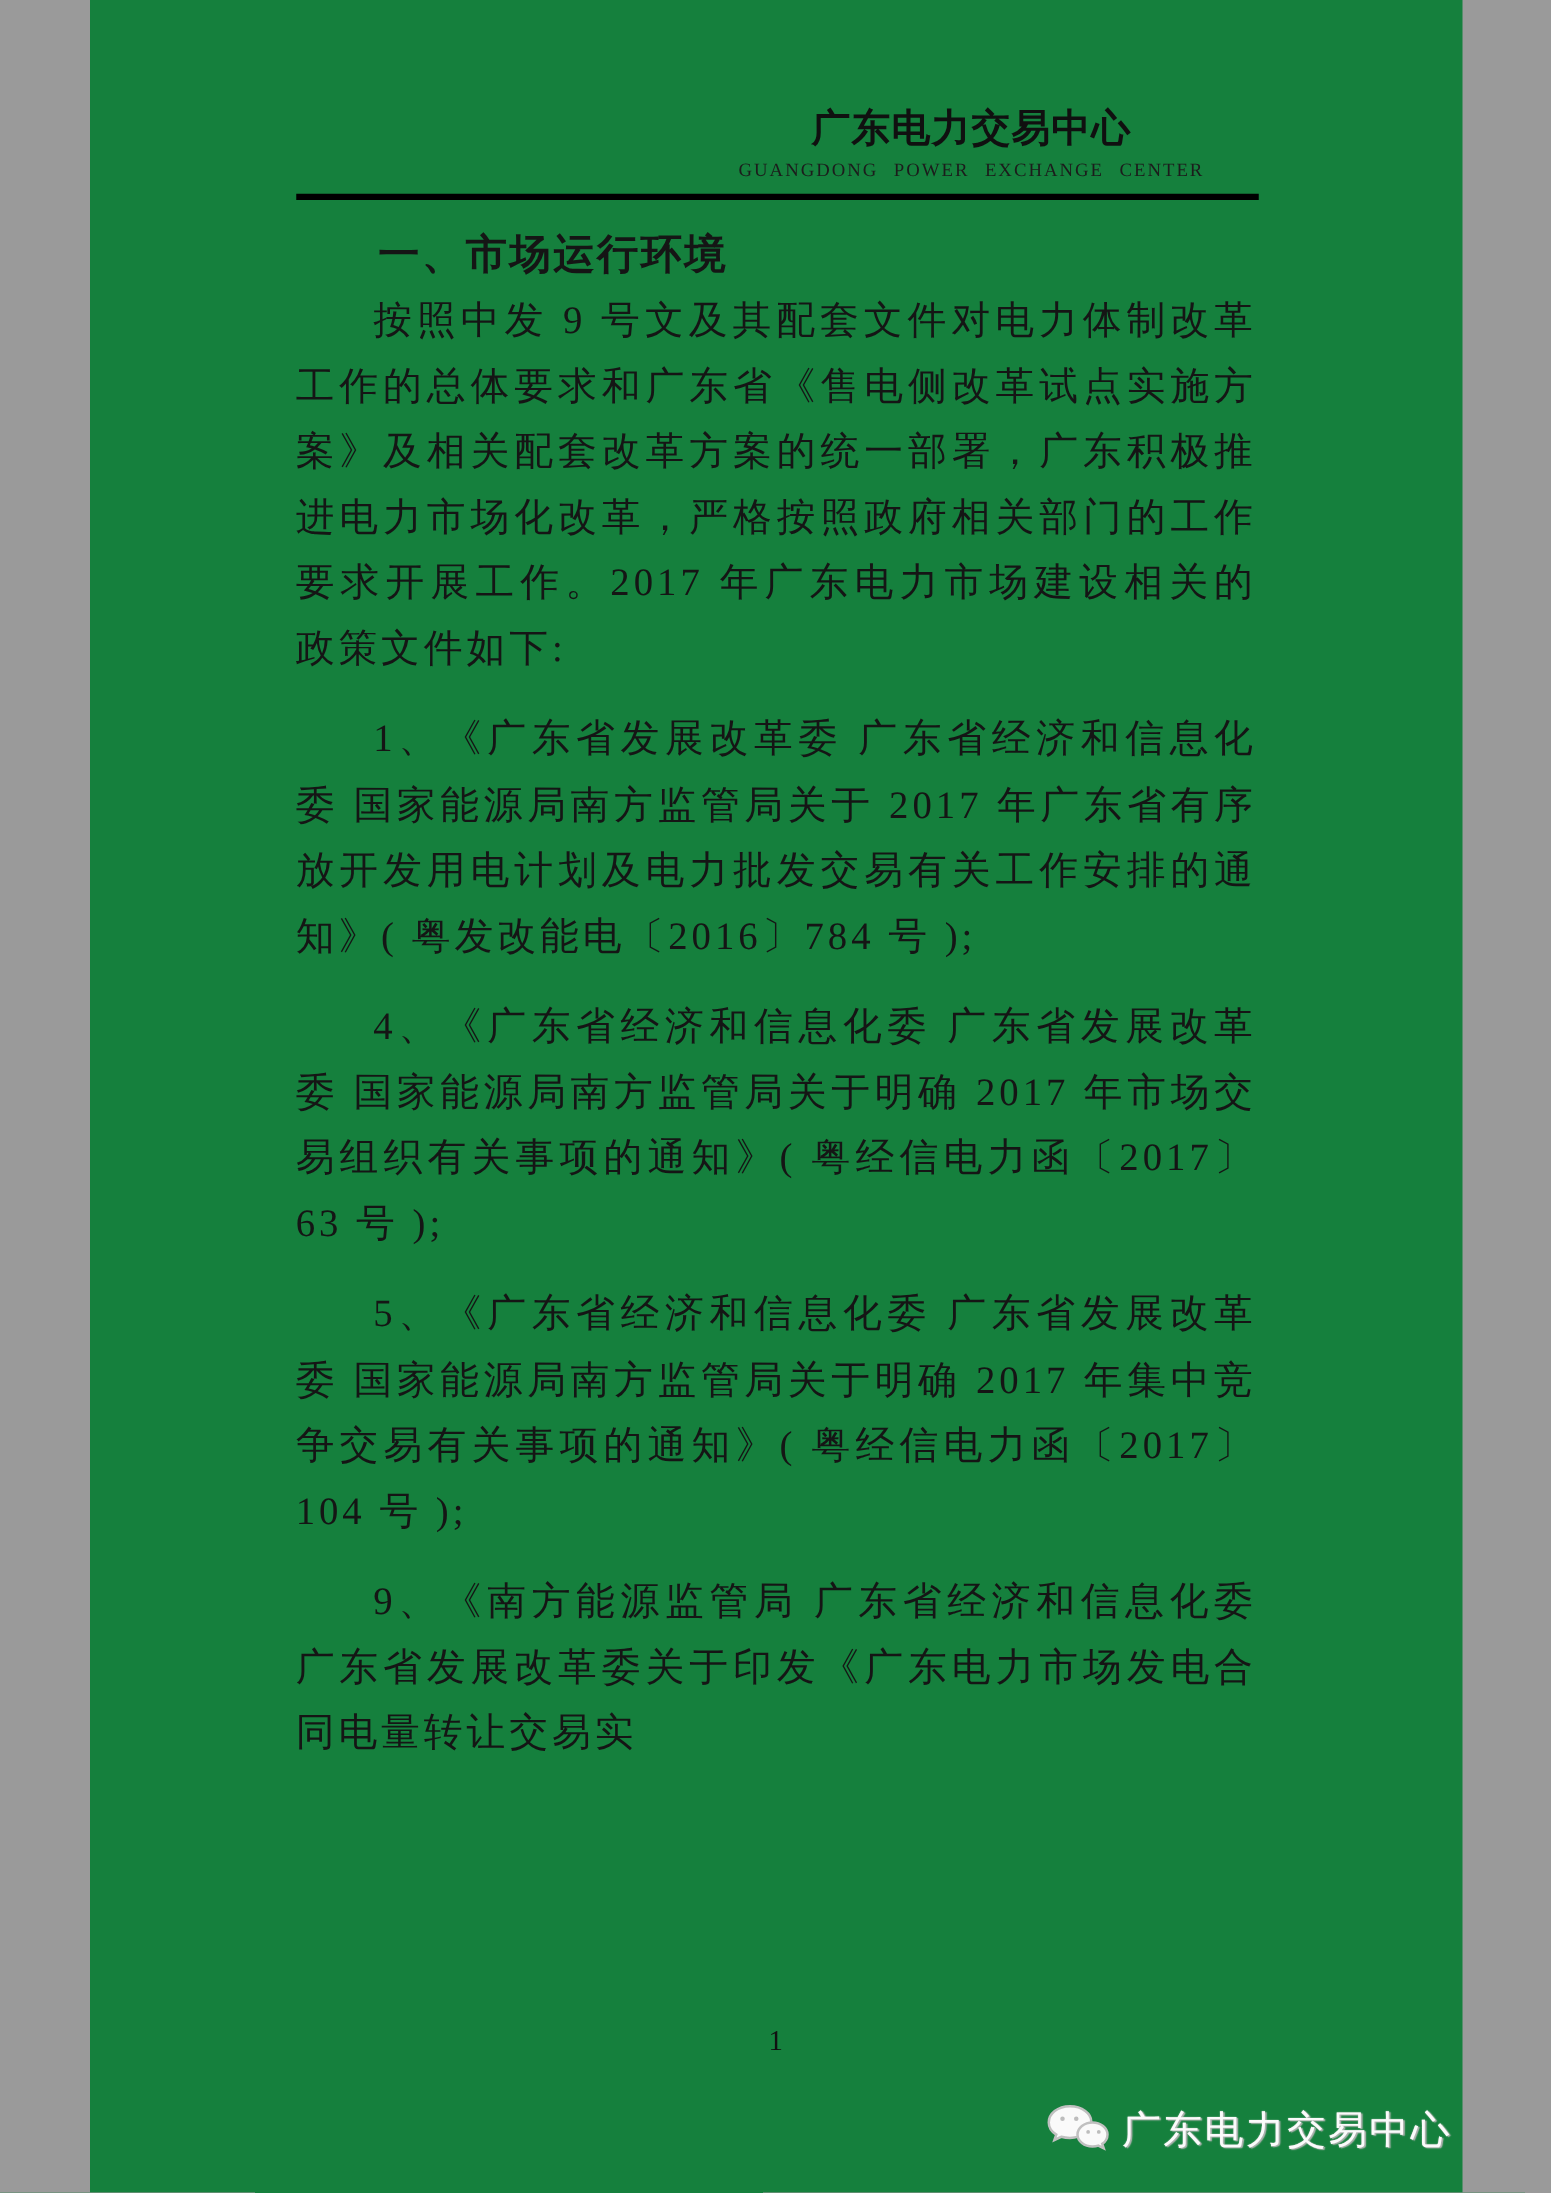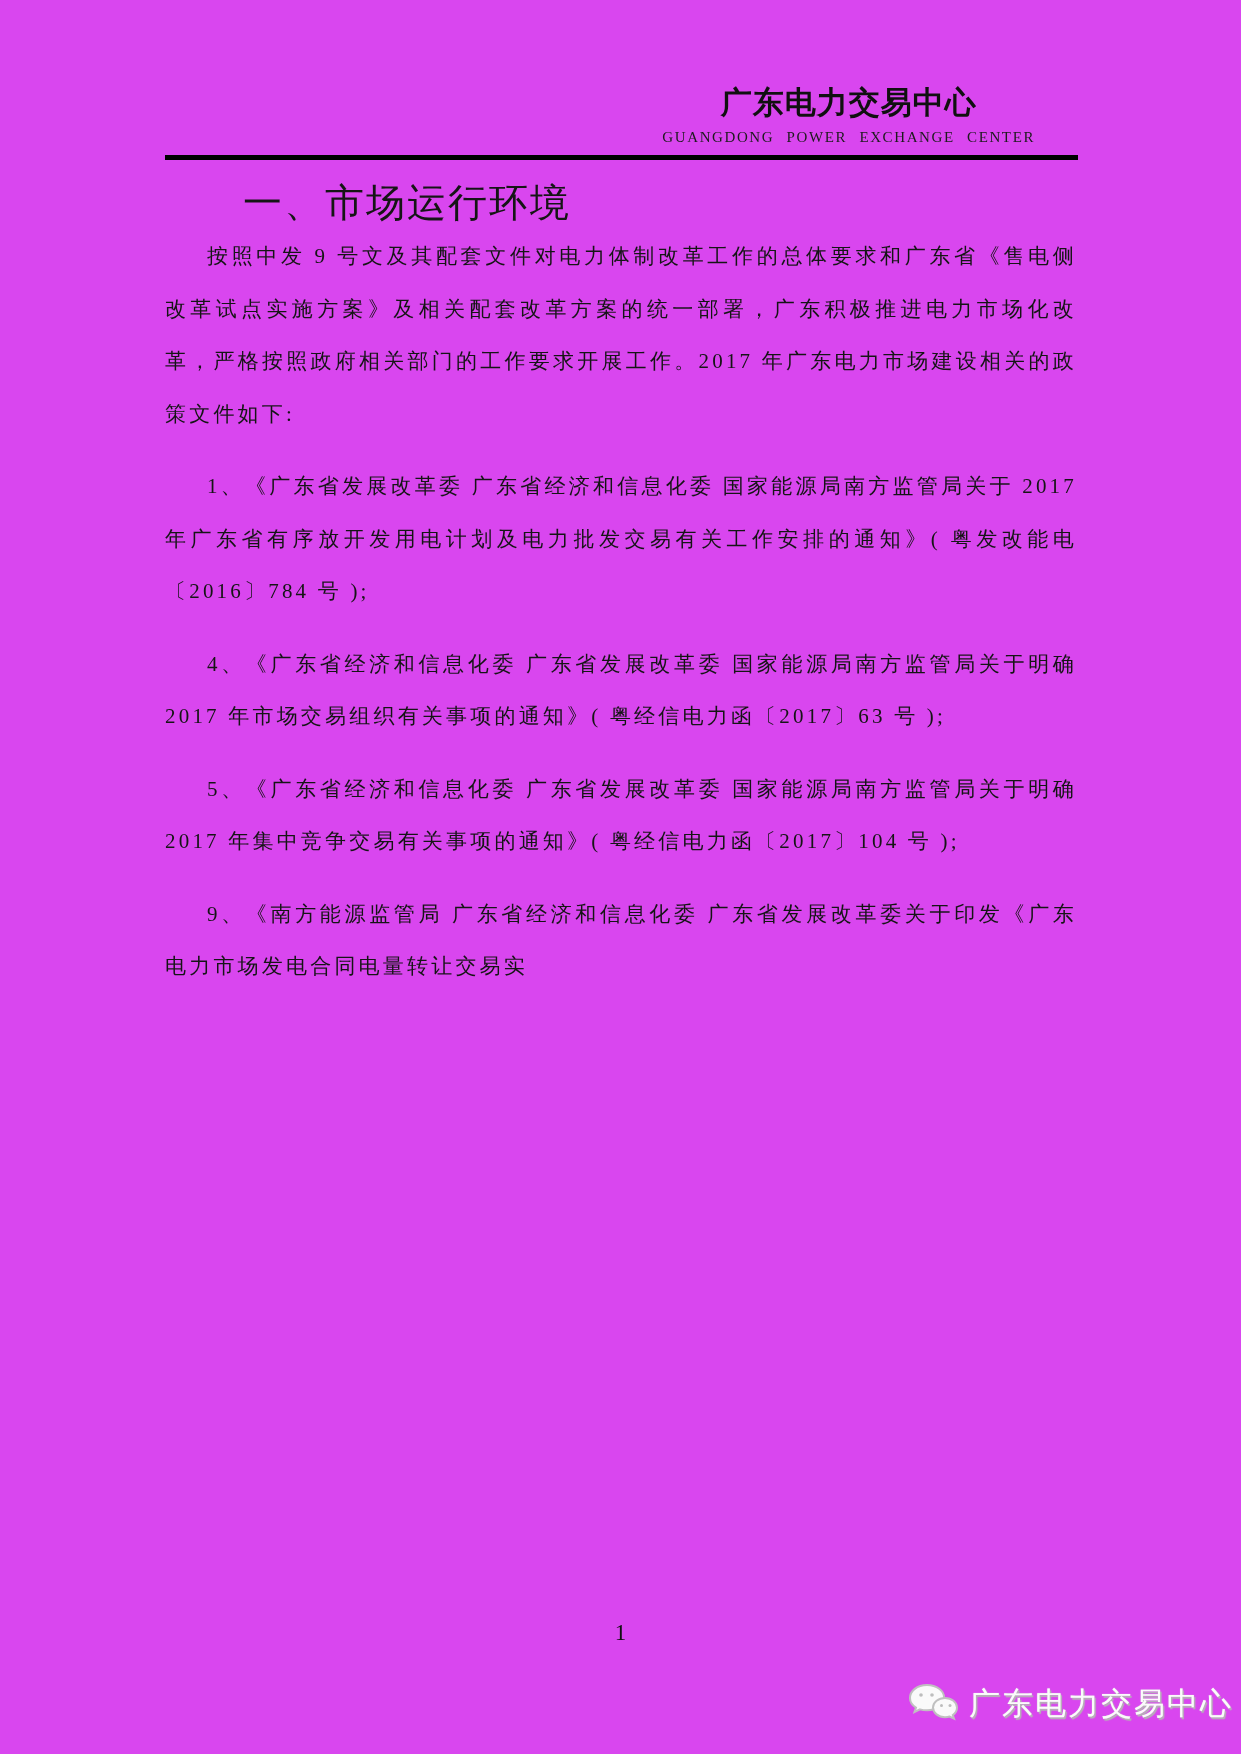--- a/index.html
+++ b/index.html
@@ -1,22 +1,22 @@
 <!DOCTYPE html>
 <html><head>
 <meta charset="utf-8">
 <style>
   * { box-sizing: border-box; }
   html, body { margin: 0; padding: 0; background: #9a9a9a; }
   .page {
     position: relative;
-    width: 1241px;
+    width: 1098px;
     height: 1754px;
     margin: 0 auto;
-    background: #d946ef;
+    background: #15803d;
     overflow: hidden;
     font-family: "Liberation Serif", "DejaVu Serif", serif;
     color: #151515;
   }
   
   .header { padding-top: 82px; }
   .brand-block {
     width: fit-content;
     margin-left: auto;
     margin-right: 206px;
@@ -41,37 +41,37 @@
   }
   .header-rule {
     height: 5px;
     background: #000;
     margin: 9px 163px 0 165px;
   }
   
   .content { margin: 16px 164px 0 165px; }
   .section-heading {
     font-family: "Liberation Sans", "DejaVu Sans", sans-serif;
-    font-weight: 400;
-    font-size: 39px;
+    font-weight: 700;
+    font-size: 33px;
     line-height: 54px;
     letter-spacing: 2px;
     text-indent: 2em;
     margin: 0;
   }
   .subsection-heading {
     font-weight: 700;
     font-size: 31px;
     line-height: 54px;
     letter-spacing: 2.5px;
     text-indent: 2em;
     margin: 0;
   }
   .para {
-    font-size: 21px;
+    font-size: 31px;
     line-height: 52.5px;
     letter-spacing: 3.2px;
     text-indent: 2em;
     text-align: justify;
     margin: 0;
   }
   .para + .para { margin-top: 20px; }
   
   .page-number {
     position: absolute;

